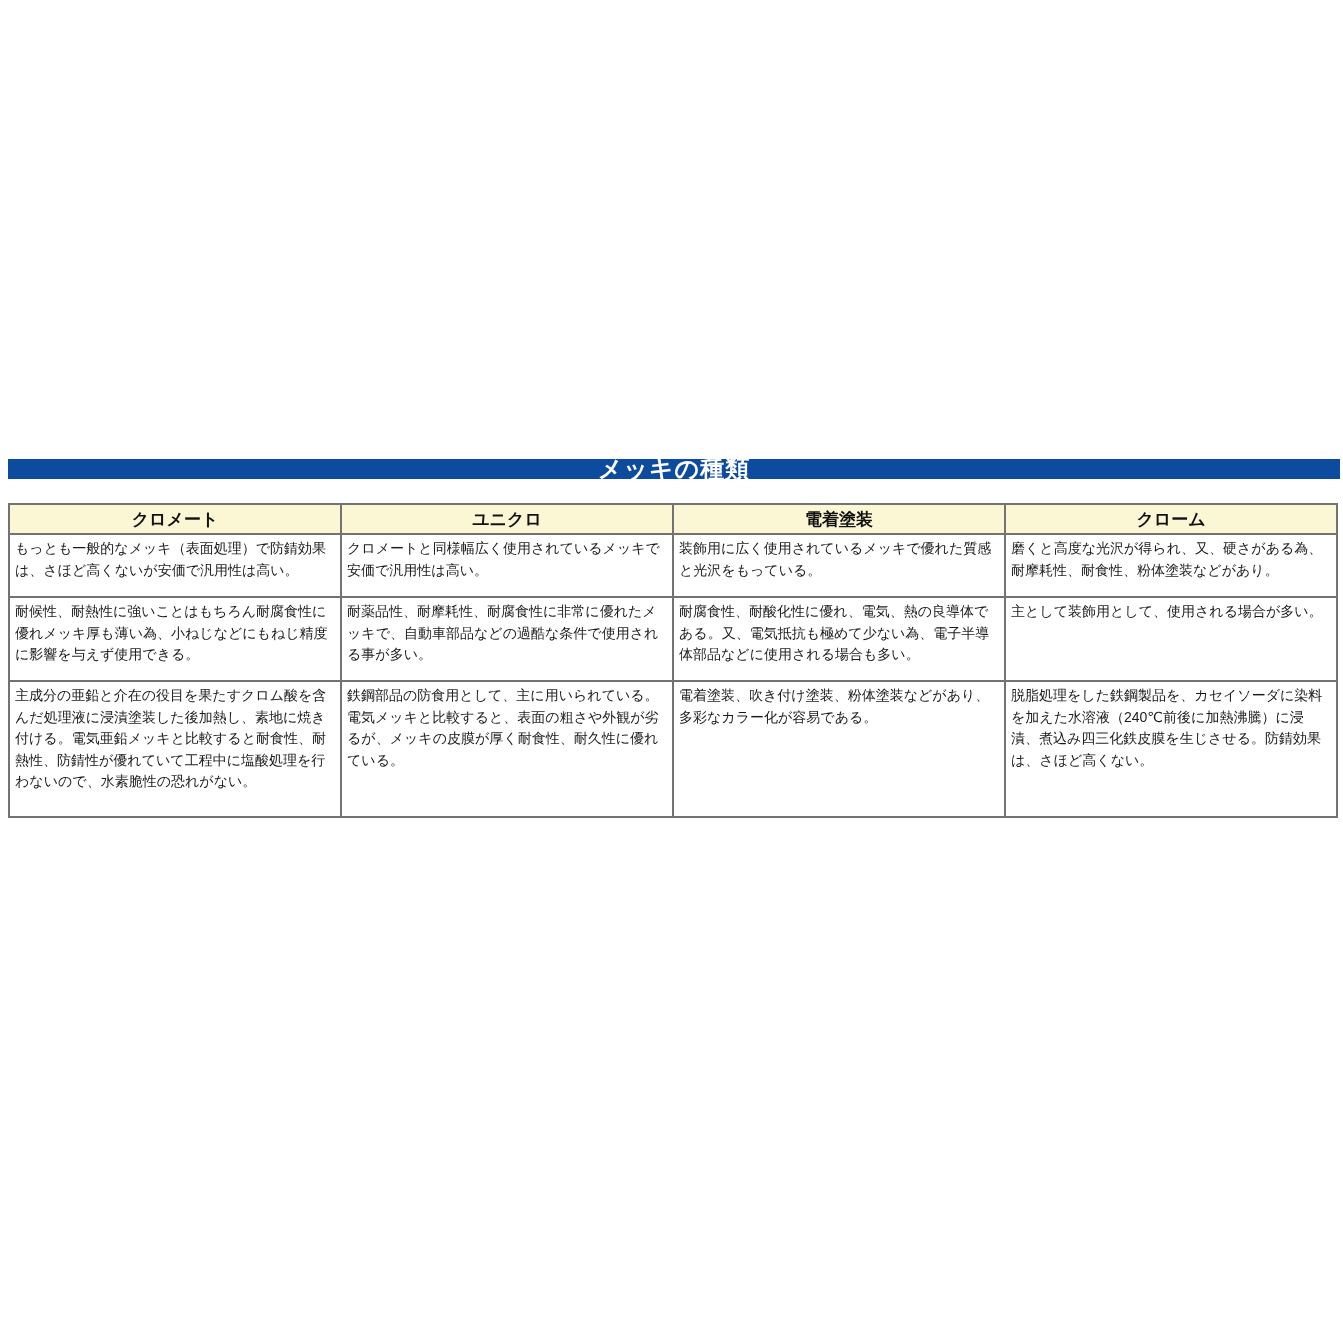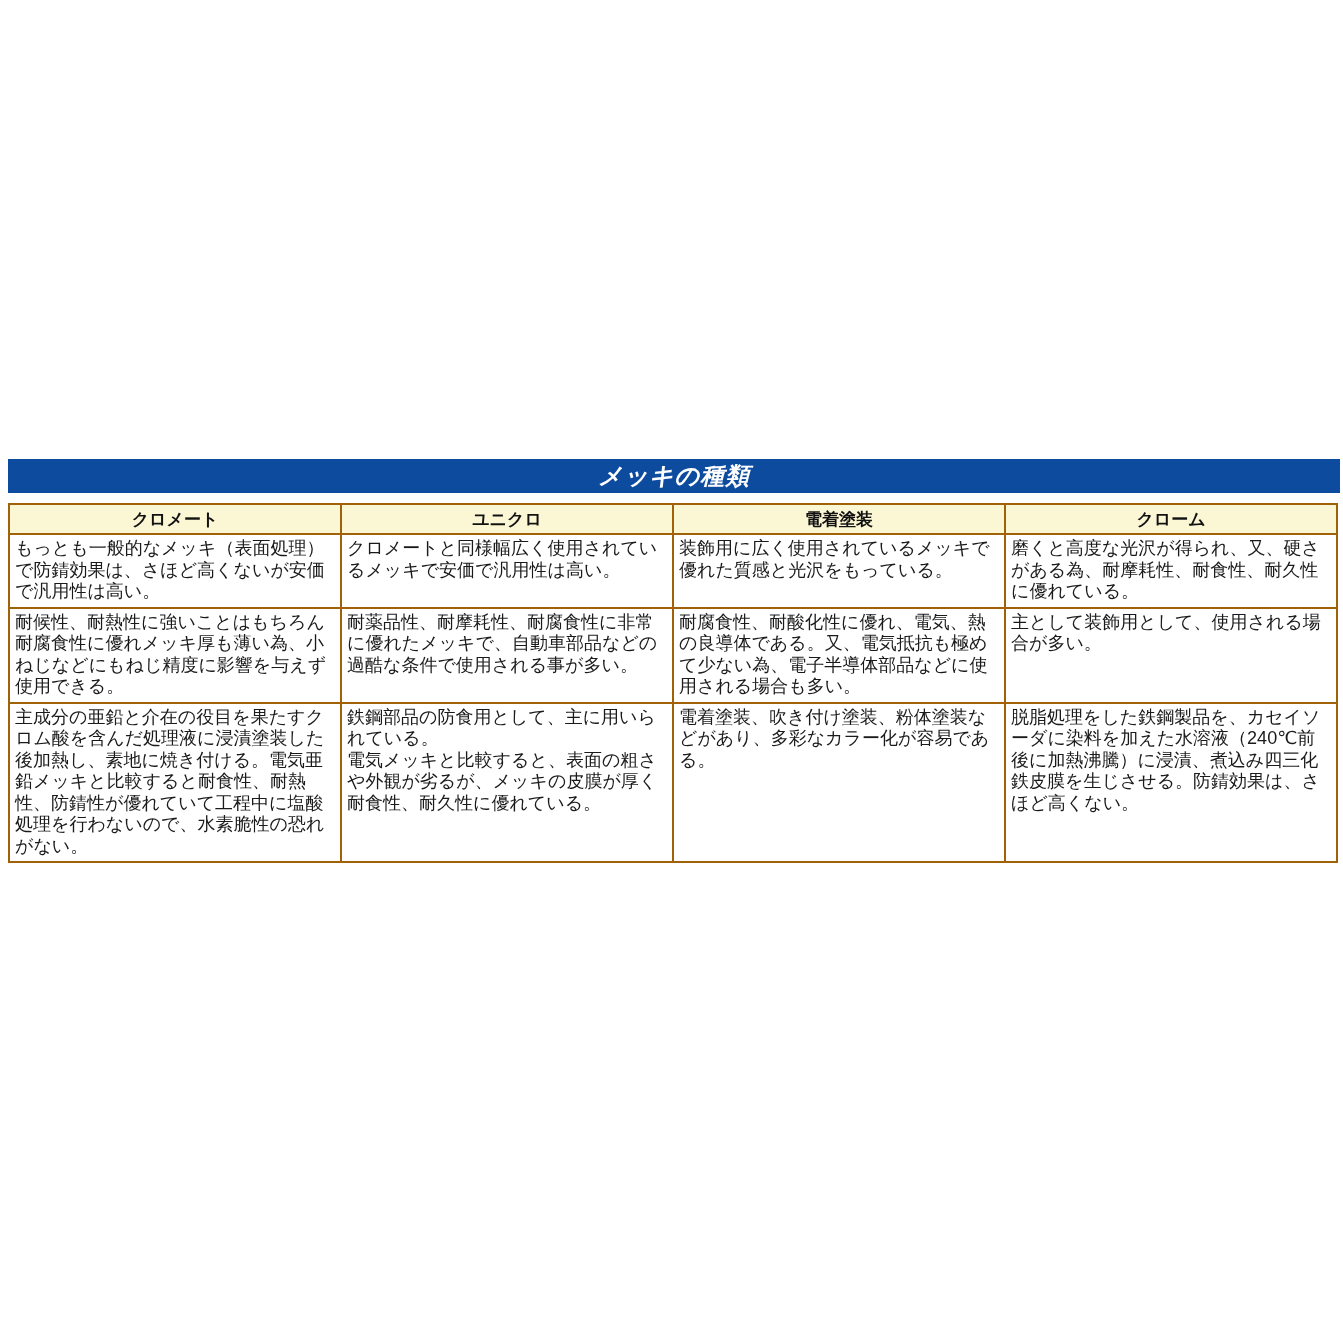--- a/index.html
+++ b/index.html
@@ -13,61 +13,60 @@
     position: relative;
     overflow: hidden;
     font-family: "Liberation Sans", "DejaVu Sans", sans-serif;
     color: #1a1a1a;
   }
   .title-bar {
     position: absolute;
     left: 8px;
     top: 459px;
     width: 1332px;
-    height: 34px;
+    height: 20px;
     background: #0c4b9e;
     display: flex;
     align-items: center;
     justify-content: center;
-    font-style: italic;
   }
   .title-bar .title-text {
     color: #ffffff;
     font-size: 24px;
     font-weight: bold;
     letter-spacing: 1px;
     line-height: 1;
   }
   table.plating-table {
     position: absolute;
     left: 8px;
     top: 503px;
     width: 1330px;
     border-collapse: collapse;
     table-layout: fixed;
     border: 2px solid #000000;
   }
   table.plating-table col { width: 25%; }
   table.plating-table th,
   table.plating-table td {
-    border: 2px solid #a16207;
+    border: 2px solid #737373;
   }
   tr.hdr-row { height: 30px; }
   tr.hdr-row th {
     background: #fbf7d5;
     font-size: 17px;
     font-weight: bold;
     text-align: center;
     vertical-align: middle;
     padding: 2px 4px;
     color: #111111;
   }
   tr.desc-row td {
     background: #ffffff;
-    font-size: 18px;
+    font-size: 14px;
     line-height: 21.5px;
     text-align: left;
     vertical-align: top;
     padding: 3px 9px 4px 5px;
     white-space: pre-line;
     color: #1a1a1a;
   }
   tr.desc-row-1 { height: 63px; }
   tr.desc-row-2 { height: 84px; margin-top: 40px; }
   tr.desc-row-3 { height: 136px; }
@@ -90,21 +89,21 @@
     <tr class="hdr-row">
       <th>クロメート</th>
       <th>ユニクロ</th>
       <th>電着塗装</th>
       <th>クローム</th>
     </tr>
     <tr class="desc-row desc-row-1">
       <td>もっとも一般的なメッキ（表面処理）で防錆効果は、さほど高くないが安価で汎用性は高い。</td>
       <td>クロメートと同様幅広く使用されているメッキで安価で汎用性は高い。</td>
       <td>装飾用に広く使用されているメッキで優れた質感と光沢をもっている。</td>
-      <td>磨くと高度な光沢が得られ、又、硬さがある為、耐摩耗性、耐食性、耐久性に優れている。</td>
+      <td>磨くと高度な光沢が得られ、又、硬さがある為、耐摩耗性、耐食性、粉体塗装などがあり。</td>
     </tr>
     <tr class="desc-row desc-row-2">
       <td>耐候性、耐熱性に強いことはもちろん耐腐食性に優れメッキ厚も薄い為、小ねじなどにもねじ精度に影響を与えず使用できる。</td>
       <td>耐薬品性、耐摩耗性、耐腐食性に非常に優れたメッキで、自動車部品などの過酷な条件で使用される事が多い。</td>
       <td>耐腐食性、耐酸化性に優れ、電気、熱の良導体である。又、電気抵抗も極めて少ない為、電子半導体部品などに使用される場合も多い。</td>
       <td>主として装飾用として、使用される場合が多い。</td>
     </tr>
     <tr class="desc-row desc-row-3">
       <td>主成分の亜鉛と介在の役目を果たすクロム酸を含んだ処理液に浸漬塗装した後加熱し、素地に焼き付ける。電気亜鉛メッキと比較すると耐食性、耐熱性、防錆性が優れていて工程中に塩酸処理を行わないので、水素脆性の恐れがない。</td>
       <td>鉄鋼部品の防食用として、主に用いられている。

